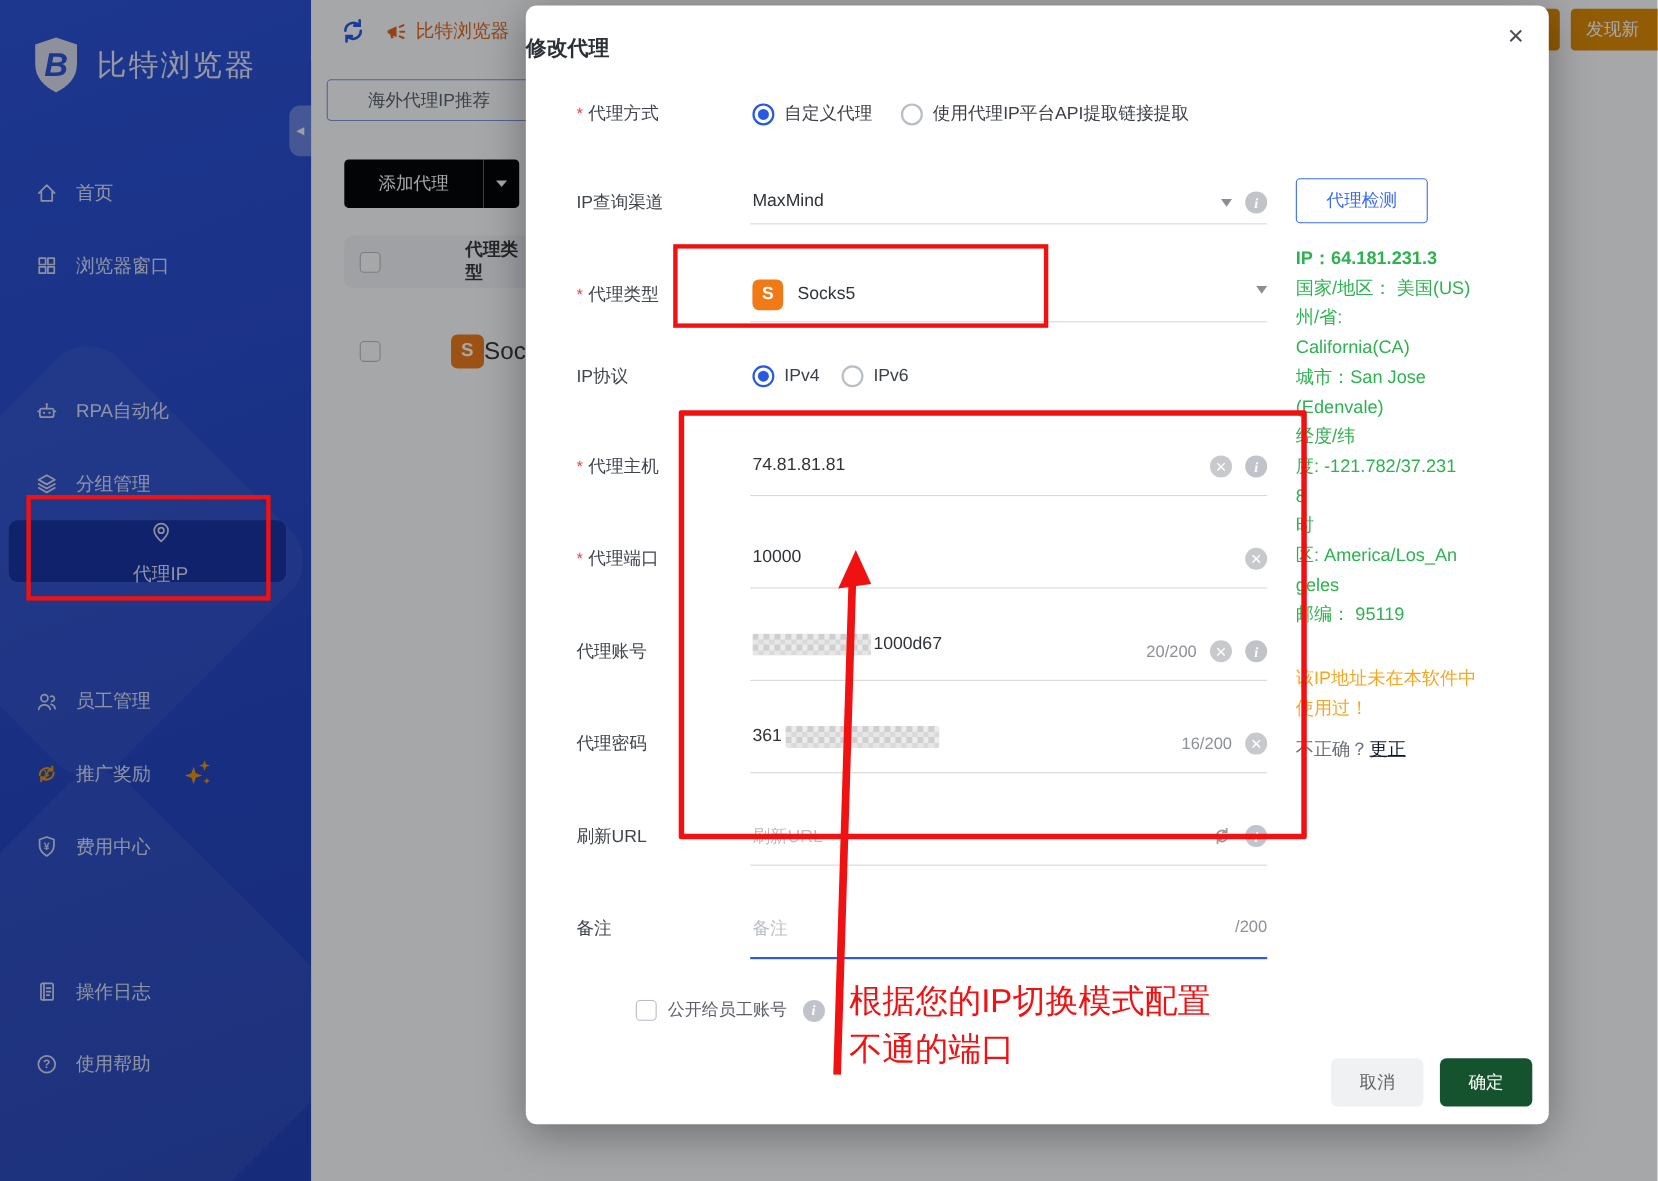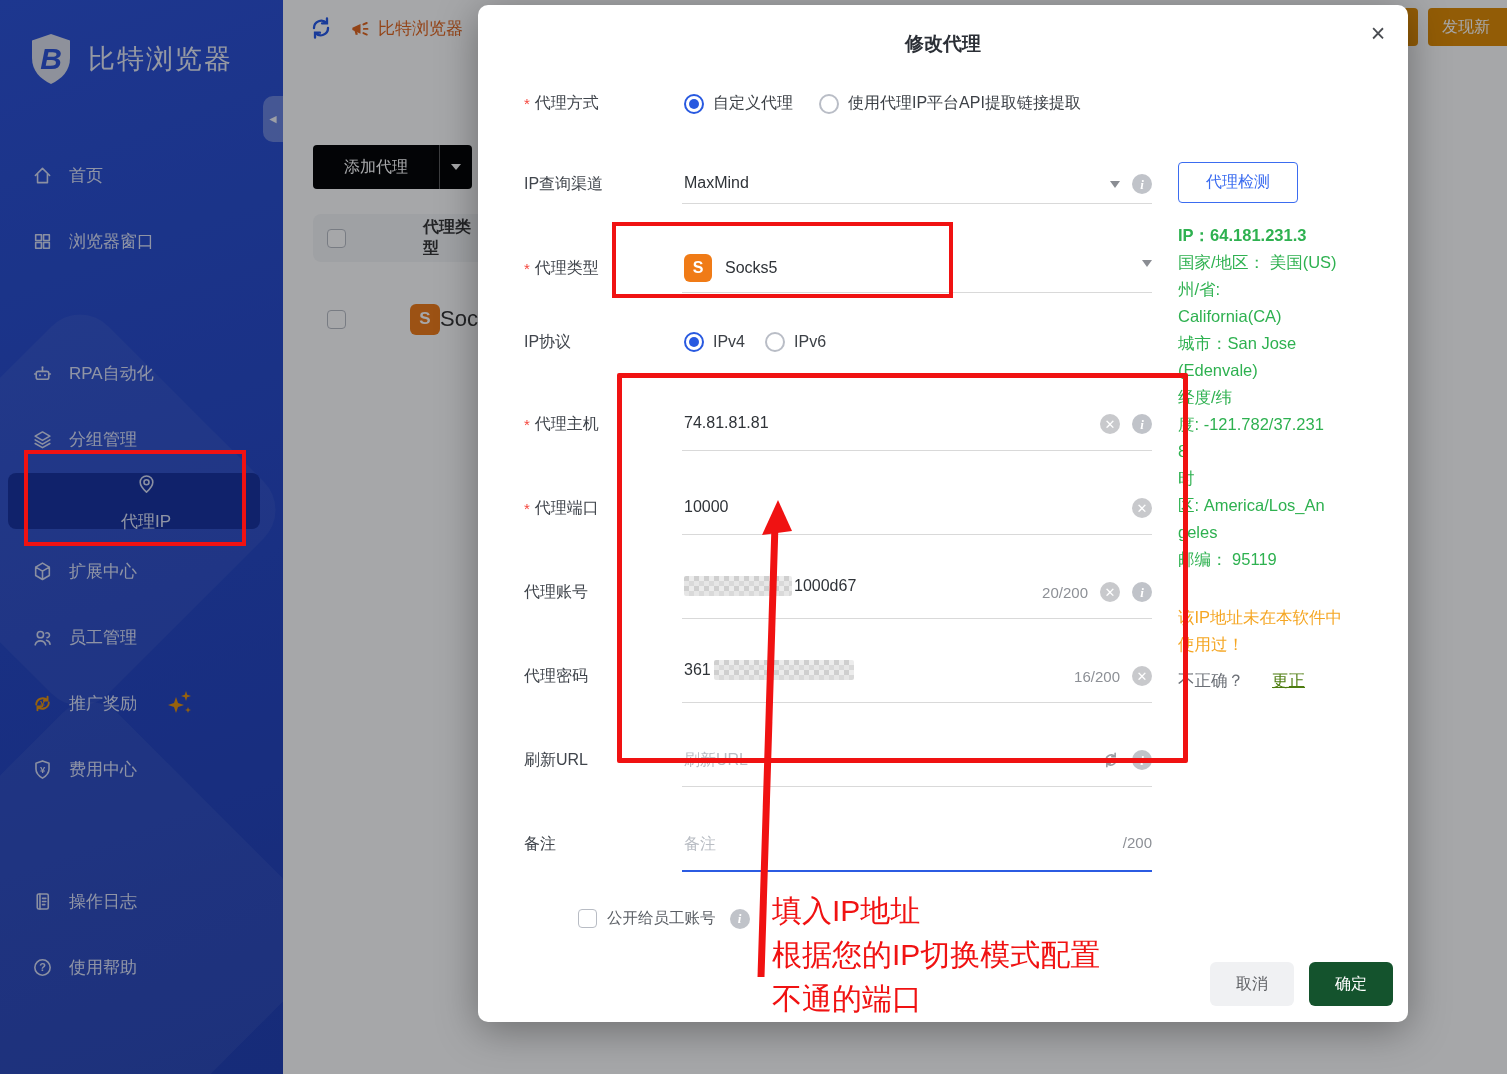--- a/index.html
+++ b/index.html
@@ -47,21 +47,21 @@
   .btn-orange { position:absolute; top:8px; height:38px; background:#e08a00; border-radius:4px; color:#fff;
     font-size:16px; display:flex; align-items:center; padding:0 14px; white-space:nowrap; overflow:hidden; }
   #scrollstrip { position:absolute; left:1215px; top:150px; width:8px; height:920px; background:rgba(255,255,255,0.55); border-radius:4px; }
 
   
   #backdrop { position:absolute; left:0; top:0; width:1507px; height:1074px; background:rgba(8,10,18,0.36); z-index:5; }
 
   
   #modal { position:absolute; left:478px; top:5px; width:930px; height:1017px; background:#fff; border-radius:10px;
     box-shadow:0 8px 40px rgba(0,0,0,0.35); z-index:10; }
-  #modal-title { position:absolute; left:0; right:0; top:26px; text-align:center; font-size:19px; font-weight:700; color:#2b2f36; }
+  #modal-title { position:absolute; left:0; right:0; top:26px; font-size:19px; font-weight:700; color:#2b2f36; }
   #modal-close { position:absolute; left:884px; top:12px; width:32px; height:32px; display:flex; align-items:center;
     justify-content:center; font-size:25px; color:#4a4d52; }
   .flabel { position:absolute; left:46px; font-size:16px; color:#40454c; display:flex; align-items:center; white-space:nowrap; }
   .req { color:#f5463d; margin-right:5px; font-size:15px; }
   .fval { position:absolute; left:206px; font-size:16px; color:#2f3338; display:flex; align-items:center; }
   .ph { color:#b9bdc4; }
   .uline { position:absolute; left:204px; width:470px; border-bottom:1px solid #d9d9d9; }
   .uline.focus { border-bottom:2px solid #2b5be2; }
   .trail { position:absolute; right:256px; display:flex; align-items:center; gap:12px; }
   .counter { font-size:15px; color:#8d9096; }
@@ -78,21 +78,21 @@
   .mosaic { height:20px; border-radius:2px; background-image:conic-gradient(#ececec 25%,#d9d9d9 0 50%,#e6e6e6 0 75%,#cfcfcf 0);
     background-size:10px 10px; }
   #btn-check { position:absolute; left:700px; top:157px; width:120px; height:41px; border:1px solid #3b6cf0; border-radius:4px;
     color:#3b6cf0; font-size:16px; background:#fff; display:flex; align-items:center; justify-content:center; }
   #ipinfo { position:absolute; left:700px; top:217px; width:200px; }
   #ipinfo .gl { font-size:16.5px; line-height:27px; color:#2eb150; }
   #ipinfo .gl.b { font-weight:700; }
   #warnblock { position:absolute; left:700px; top:599px; width:200px; }
   #warnblock .wl { font-size:16.5px; line-height:27px; color:#f5a623; }
   #fixline { position:absolute; left:700px; top:665px; font-size:16.5px; color:#6b6f76; }
-  #fixline a { color:#4d7c0f; text-decoration:underline; margin-left:28px; }
+  #fixline a { color:#0f172a; text-decoration:underline; margin-left:1px; }
   #btn-cancel { position:absolute; left:732px; top:957px; width:84px; height:44px; background:#f0f1f3; border-radius:6px;
     color:#606266; font-size:16px; display:flex; align-items:center; justify-content:center; }
   #btn-ok { position:absolute; left:831px; top:957px; width:84px; height:44px; background:#14532d; border-radius:6px;
     color:#fff; font-size:16px; display:flex; align-items:center; justify-content:center; }
   #share-row { position:absolute; left:64px; top:903px; display:flex; align-items:center;padding-left:36px; }
   #share-row .slabel { font-size:15.5px; color:#5a5e64; margin-left:10px; margin-right:14px; }
 
   
   .anno { position:absolute; border:4px solid #f01212; z-index:30; pointer-events:none; }
   #anno-box-big { border-width:5px; border-radius:2px; }
@@ -146,26 +146,20 @@
         </svg>
       <span>分组管理</span>
     </div>
     <div class="sbitem sel" style="top:473px">
       <svg width="21" height="21" viewBox="0 0 20 20">
           <path class="sbicon" d="M10 18.2 C10 18.2 4 12.8 4 8.8 A6 6 0 1 1 16 8.8 C16 12.8 10 18.2 10 18.2 Z"></path>
           <circle class="sbicon" cx="10" cy="8.8" r="2.4"></circle>
         </svg>
       <span>代理IP</span>
     </div>
-    <div class="sbitem" style="top:543px">
-      <svg width="21" height="21" viewBox="0 0 20 20">
-          <path class="sbicon" d="M10 2 L16.5 5.8 V13.8 L10 17.6 L3.5 13.8 V5.8 Z M3.5 5.8 L10 9.6 L16.5 5.8 M10 9.6 V17.6"></path>
-        </svg>
-      <span>扩展中心</span>
-    </div>
     <div class="sbitem" style="top:609px">
       <svg width="21" height="21" viewBox="0 0 20 20">
           <circle class="sbicon" cx="8" cy="7.3" r="3"></circle>
           <path class="sbicon" d="M3 17 a5.2 5.2 0 0 1 10 0 M13.2 5.8 a2.3 2.3 0 1 1 1.2 4.3 M13.8 12.6 a4.6 4.6 0 0 1 3.4 3.9"></path>
         </svg>
       <span>员工管理</span>
     </div>
     <div class="sbitem" style="top:675px">
       <svg width="21" height="21" viewBox="0 0 20 20">
           <path class="sbicon-orange" d="M4 11 a6.2 6.2 0 0 1 10.6 -4.1 M14.8 3.6 v3.5 h-3.5 M16 9 a6.2 6.2 0 0 1 -10.6 4.1 M5.2 16.4 v-3.5 h3.5"></path>
@@ -206,20 +200,21 @@
       <svg width="26" height="26" viewBox="0 0 20 20" style="position:absolute;left:25px;top:15px">
         <path d="M4.6 10 a5.6 5.6 0 0 1 9.7 -3.8 M14.6 2.6 v3.8 h-3.8 M15.4 10 a5.6 5.6 0 0 1 -9.7 3.8 M5.4 17.4 v-3.8 h3.8" stroke="#2356e8" stroke-width="1.8" fill="none" stroke-linecap="round"></path>
       </svg>
       <svg width="24" height="24" viewBox="0 0 20 20" style="position:absolute;left:66px;top:17px">
         <path d="M2.8 8.9 L9.6 5.8 V14 L2.8 10.9 Z" fill="#e2641c"></path>
         <path d="M4.6 11.5 L5.6 15 L7.4 14.6 L6.6 11.8" fill="#e2641c"></path>
         <path d="M12 6.2 L14.8 5 M12.4 9.9 H15.4 M12 13.4 L14.8 14.6" stroke="#e2641c" stroke-width="1.6" fill="none" stroke-linecap="round"></path>
       </svg>
       <span id="announce-text">比特浏览器</span>
     </div>
+    <div id="tab-overseas">海外代理IP推荐</div>
     <div id="btn-add">
       <span class="lbl">添加代理</span>
       <span class="div"></span>
       <span class="car">
           <span style="width:0;height:0;border-left:5px solid transparent;border-right:5px solid transparent;border-top:6px solid #fff;"></span>
         </span>
     </div>
     <div id="thead">
       <span class="cbx" style="margin-left:14px"></span>
       <span class="hdr">代理类型</span>
@@ -388,18 +383,17 @@
   </div>
 
   <div class="anno" style="left:24px;top:450px;width:222px;height:96px;"></div>
   <div class="anno" style="left:612px;top:222px;width:341px;height:76px;"></div>
   <div class="anno" id="anno-box-big" style="left:617px;top:373px;width:571px;height:390px;"></div>
   <svg id="anno-svg" width="1507" height="1074" viewBox="0 0 1507 1074">
     <line x1="761" y1="977" x2="775" y2="524" stroke="#f01212" stroke-width="7"></line>
     <polygon points="778,500 762,535 792,531" fill="#f01212"></polygon>
   </svg>
   <div id="anno-note">
-    <div>填入IP地址</div>
     <div>根据您的IP切换模式配置</div>
     <div>不通的端口</div>
   </div>
 
 </div>
 
 </body></html>

